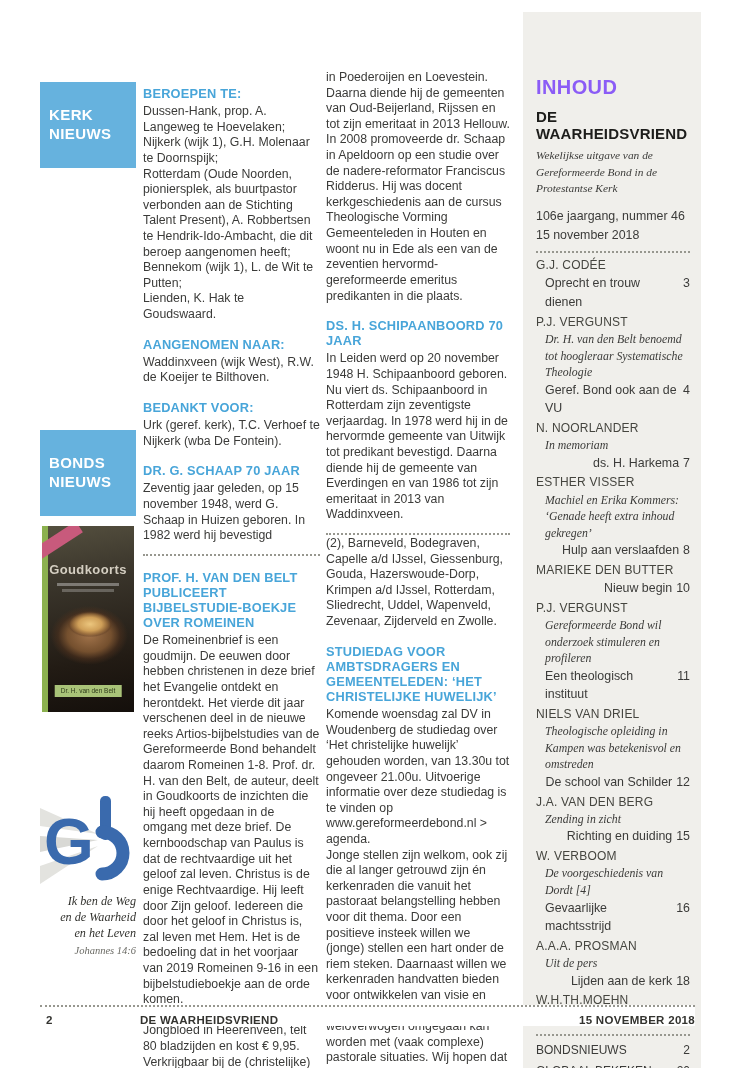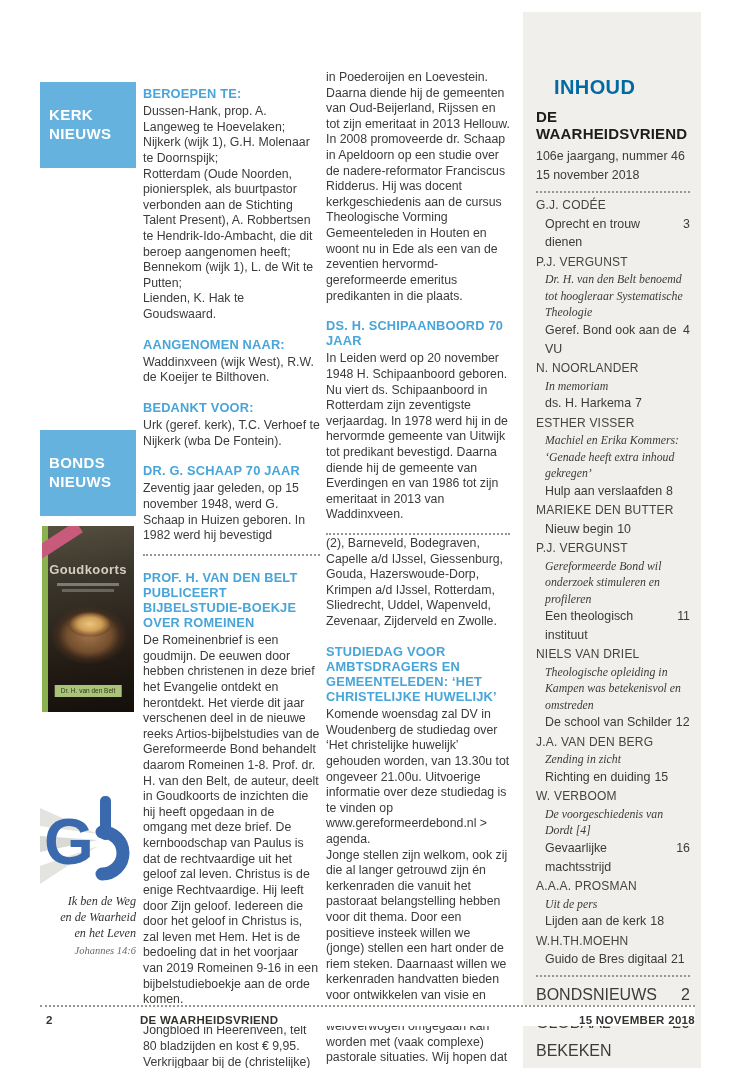--- a/index.html
+++ b/index.html
@@ -46,33 +46,33 @@
           letter-spacing:0.2px;}
   .col section:first-child h3{margin-top:16px;}
   .col h3:empty{display:none;}
   .col p{font-size:12.3px;line-height:1.27;margin:0 0 2px;white-space:pre-line;}
   .dotted{height:0;border-top:2px dotted #97978f;margin:10px 0 1px;}
 
   
   .col3{width:178px;margin-left:13px;}
   .inhoud{box-sizing:border-box;width:178px;margin-top:-58px;min-height:871px;background:#f0efeb;
           padding:64px 11px 18px 13px;}
-  .inhoud-title{font-size:20px;font-weight:bold;color:#0369a1;letter-spacing:0.4px;margin:0 18px 9px;}
+  .inhoud-title{font-size:20px;font-weight:bold;color:#8b5cf6;letter-spacing:0.4px;margin:0 0 9px;}
   .mag-name{font-size:15px;font-weight:bold;color:#1d1d1b;margin:0 0 5px;letter-spacing:0.2px;}
   .tagline{font-style:italic;font-size:11.4px;line-height:1.45;margin:0 0 10px;
            font-family:"Liberation Serif",serif;}
   .issue{font-size:12.4px;line-height:1.55;}
   .inhoud .dotted{margin:6px 0 4px;}
   .toc-author{font-size:12px;color:#45453f;line-height:1.45;margin-top:2px;letter-spacing:0.2px;}
   .toc-sub{font-style:italic;font-size:11.8px;line-height:1.4;padding-left:9px;
            font-family:"Liberation Serif",serif;}
   .toc-sub:empty{display:none;}
-  .toc-line{display:flex;justify-content:flex-start;padding-left:9px;font-size:12.4px;line-height:1.5;}
+  .toc-line{display:flex;justify-content:flex-end;padding-left:9px;font-size:12.4px;line-height:1.5;}
   .toc-line .pg{margin-left:4px;}
-  .rubric{display:flex;justify-content:space-between;font-size:16px;line-height:1.75;}
+  .rubric{display:flex;justify-content:space-between;font-size:12px;line-height:1.75;}
 
   
   .footer{position:absolute;left:40px;right:43px;top:1005px;background:#fff;}
   .footer-line{border-top:2px dotted #97978f;}
   .footer-row{display:flex;align-items:baseline;margin-top:7px;font-weight:bold;font-size:11.5px;
               letter-spacing:0.3px;color:#33332f;}
   .f-num{width:100px;box-sizing:border-box;padding-left:6px;}
   .f-date{margin-left:auto;}
 </style>
 </head>
@@ -163,20 +163,21 @@
 Jonge stellen zijn welkom, ook zij die al langer getrouwd zijn én kerkenraden die vanuit het pastoraat belangstelling hebben voor dit thema. Door een positieve insteek willen we (jonge) stellen een hart onder de riem steken. Daarnaast willen we kerkenraden handvatten bieden voor ontwikkelen van visie en pastoraal beleid, zodat weloverwogen omgegaan kan worden met (vaak complexe) pastorale situaties. Wij hopen dat de dag tevens een stimulans is dit thema in de gemeenten (opnieuw) onder de aandacht te brengen.
 Wie zich alsnog wil opgeven, moet dit per omgaande doen: info@gereformeerdebond.nl of 055-5766660. Van harte welkom!</p>
       </section>
 
     </div>
 
     <div class="col3">
       <aside class="inhoud">
         <div class="inhoud-title">INHOUD</div>
         <div class="mag-name">DE WAARHEIDSVRIEND</div>
+        <div class="tagline">Wekelijkse uitgave van de Gereformeerde Bond in de Protestantse Kerk</div>
         <div class="issue">106e jaargang, nummer 46</div>
         <div class="issue">15 november 2018</div>
         <div class="dotted"></div>
 
         <div class="toc-entry">
           <div class="toc-author">G.J. CODÉE</div>
 
           <div class="toc-line">
               <span>Oprecht en trouw dienen</span>
               <span class="pg">3</span>

